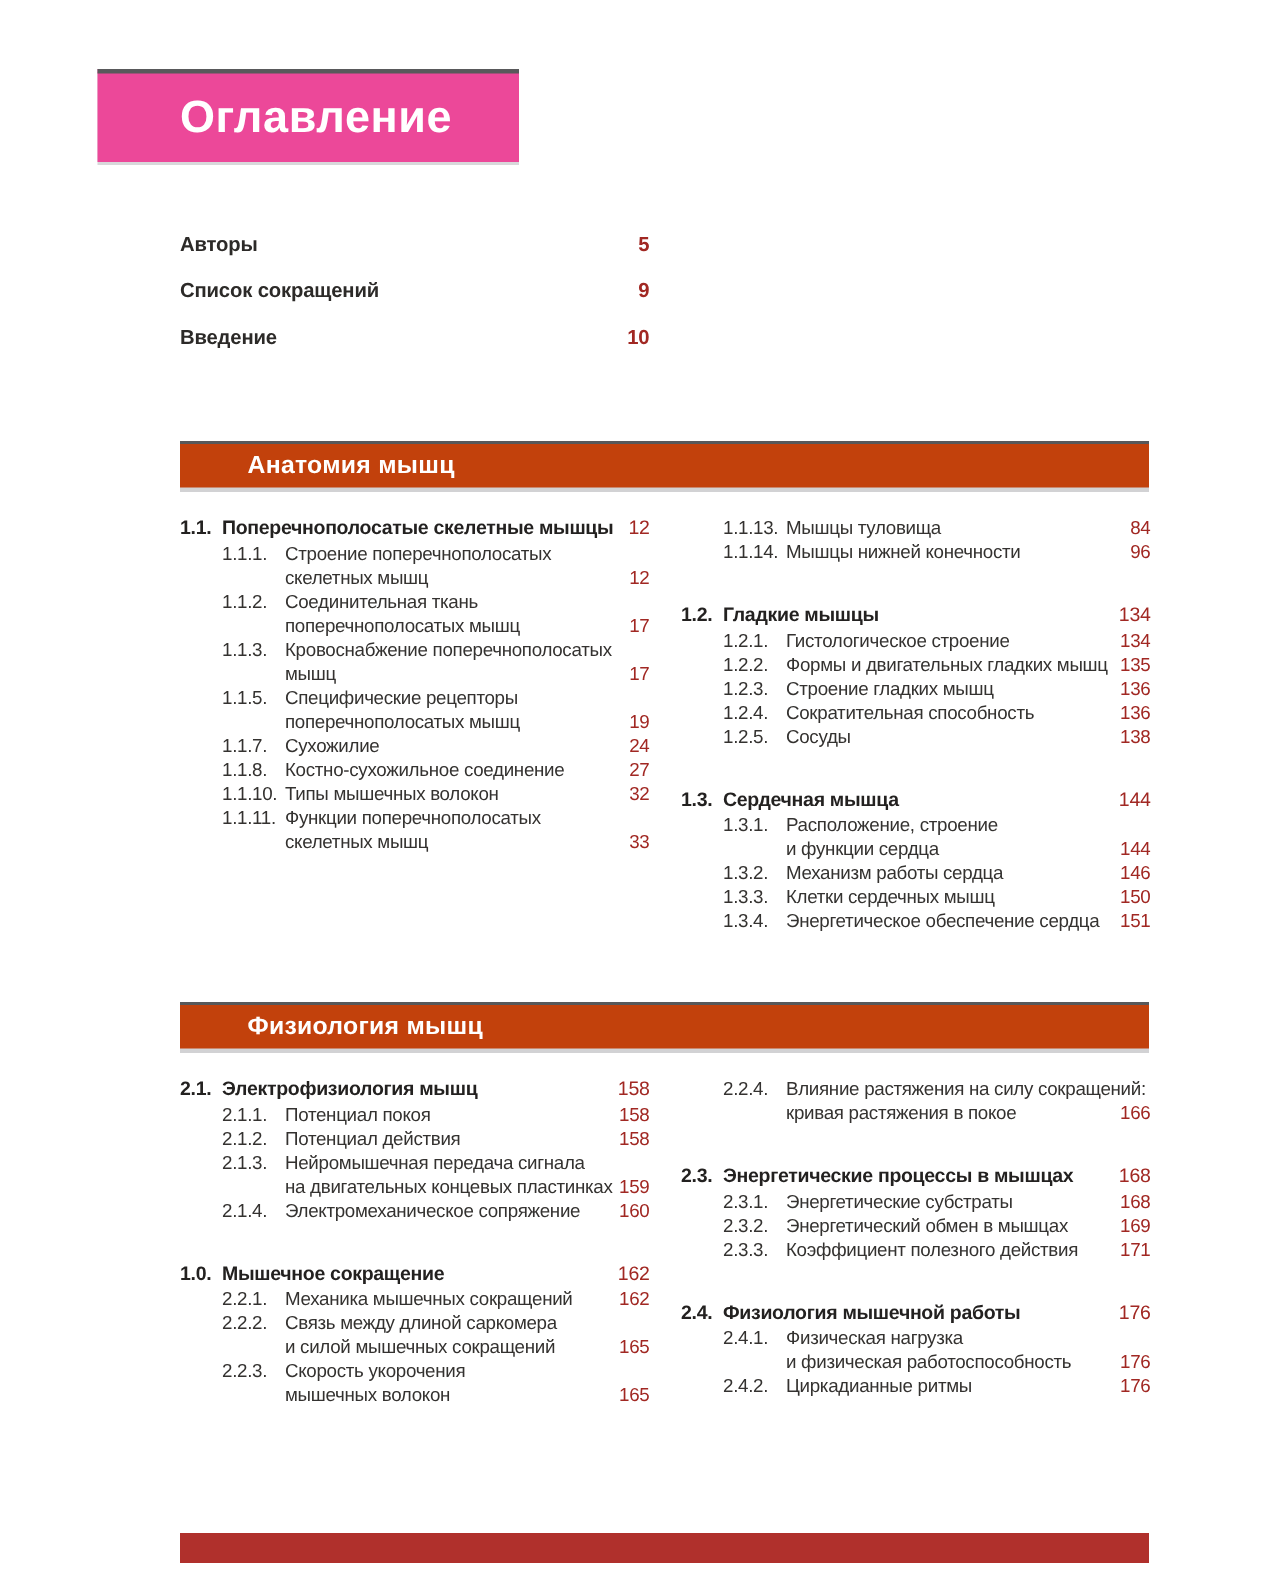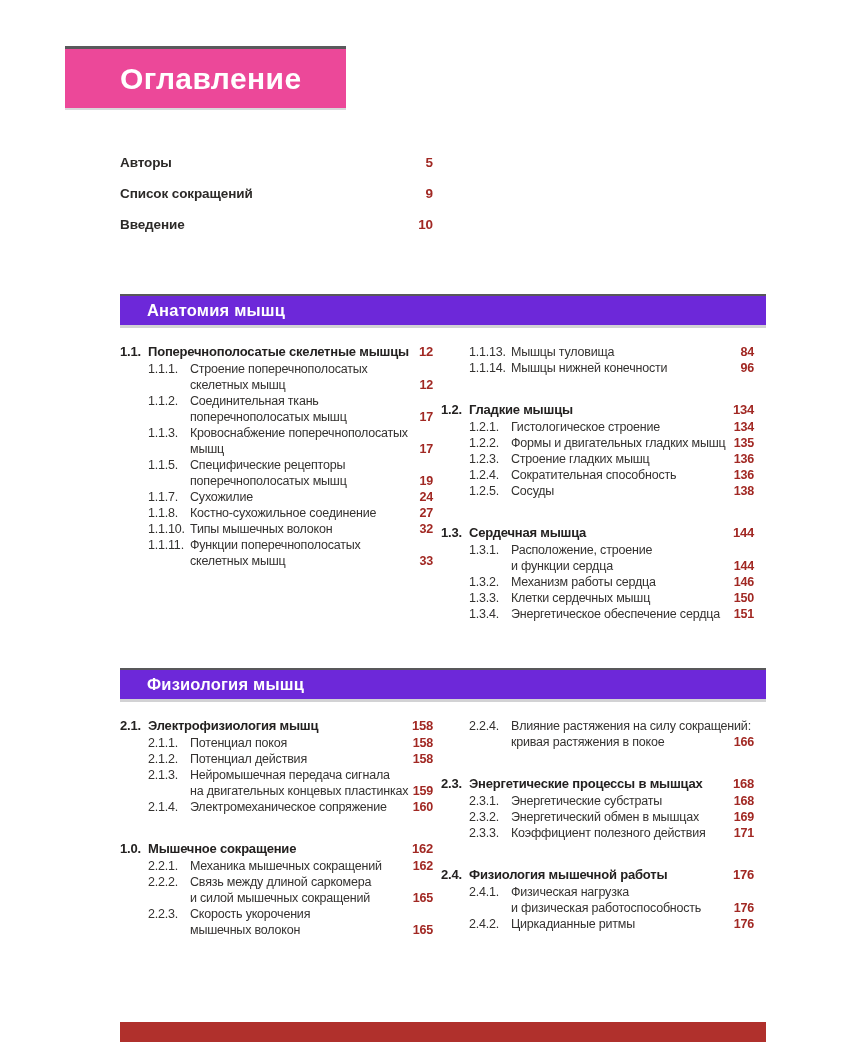--- a/index.html
+++ b/index.html
@@ -19,40 +19,40 @@
   .front-matter{position:absolute;left:120px;top:156px;width:313px;}
   .fm-row{display:flex;justify-content:space-between;align-items:flex-end;
     font-weight:700;font-size:13.5px;line-height:14px;color:#2c2a28;margin-bottom:17px;letter-spacing:-.1px;}
   .fm-page{color:#a12823;}
 
   
   .section{position:absolute;left:0;width:850px;}
   .s1{top:294px;}
   .s2{top:668px;}
   .banner{
-    margin-left:120px;width:646px;height:31px;background:#6d28d9;
+    margin-left:120px;width:646px;height:31px;background:#c2410c;
     border-top:2px solid #58585a;box-sizing:border-box;
-    display:flex;align-items:center;padding-left:27px;
+    display:flex;align-items:center;padding-left:45px;
     color:#ffffff;font-weight:700;font-size:16.5px;letter-spacing:.2px;
     box-shadow:0 3px 0 #d2d2d4;
   }
-  .columns{display:flex;margin-left:120px;width:646px;gap:8px;margin-top:19px;}
+  .columns{display:flex;margin-left:120px;width:646px;gap:21px;margin-top:19px;}
   .col{width:313px;}
 
   
   .row{display:flex;align-items:flex-end;font-size:12.5px;line-height:16px;
     color:#343230;letter-spacing:-.2px;}
   .row .num{flex:0 0 28px;align-self:flex-start;}
   .row.sub{padding-left:28px;}
   .row.sub .num{flex:0 0 42px;}
   .row.top{font-weight:700;font-size:13px;color:#232120;margin-bottom:1px;}
   .row.gap{margin-top:26px;}
   .titleblock{flex:1 1 auto;min-width:0;}
   .titleline{display:block;white-space:nowrap;}
-  .page-num{font-weight:700;color:#a12823;margin-left:24px;text-align:right;white-space:nowrap;}
+  .page-num{font-weight:400;color:#a12823;margin-left:24px;text-align:right;white-space:nowrap;}
 
   
   .bottom-bar{position:absolute;left:120px;top:1022px;width:646px;height:20px;background:#b0302c;}
 </style>
 </head>
 <body>
 
 <div class="page">
 
   <div class="title-box">

